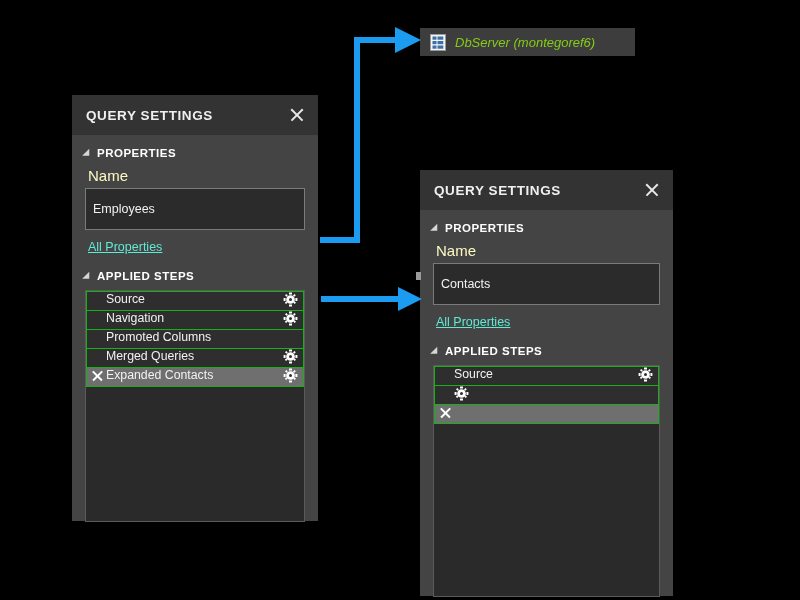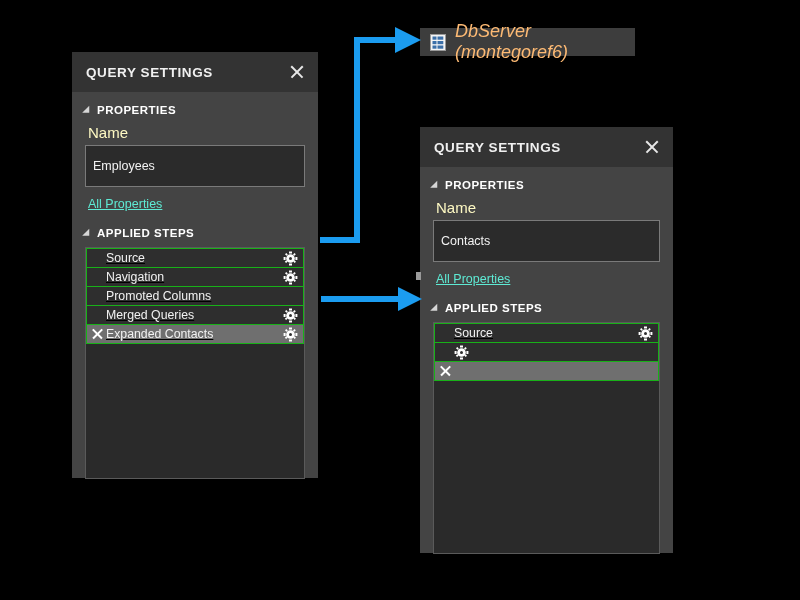--- a/index.html
+++ b/index.html
@@ -14,20 +14,21 @@
     overflow: hidden;
     font-family: "Liberation Sans", sans-serif;
     -webkit-font-smoothing: antialiased;
   }
 
   
   .panel {
     position: absolute;
     background: #444444;
     box-sizing: border-box;
+    margin-top: 43px;
   }
   .panel-header {
     height: 40px;
     background: #333333;
     display: flex;
     align-items: center;
     justify-content: space-between;
     padding: 0 12px 0 14px;
     box-sizing: border-box;
   }
@@ -116,29 +117,28 @@
 
   
   .steps-box {
     background: #2a2a2a;
     border: 1px solid #5a5a5a;
     box-sizing: border-box;
     padding: 0;
   }
   .step-row {
     display: flex;
-    align-items: center;
+    align-items: flex-start;
     height: 20px;
     border: 1px solid #18b118;
     box-sizing: border-box;
     margin-top: -1px;
     background: #2e2e2e;
     position: relative;
     cursor: pointer;
-    text-decoration: underline;
   }
   .step-row:first-child { margin-top: 0; }
   .step-row.selected {
     background: #6f6f6f;
   }
   .step-x {
     width: 16px;
     height: 16px;
     margin-left: 3px;
     position: relative;
@@ -179,22 +179,22 @@
     position: absolute;
     background: #3d3d3d;
     display: flex;
     align-items: center;
     gap: 9px;
     padding-left: 10px;
     box-sizing: border-box;
   }
   .db-icon { width: 16px; height: 17px; flex: none; }
   .db-tab-label {
-    color: #fdba74;
-    font-size: 18px;
+    color: #84cc16;
+    font-size: 13px;
     font-style: italic;
   }
 
   
   .arrow-layer {
     position: absolute;
     left: 0; top: 0;
     width: 800px; height: 600px;
     pointer-events: none;
   }

